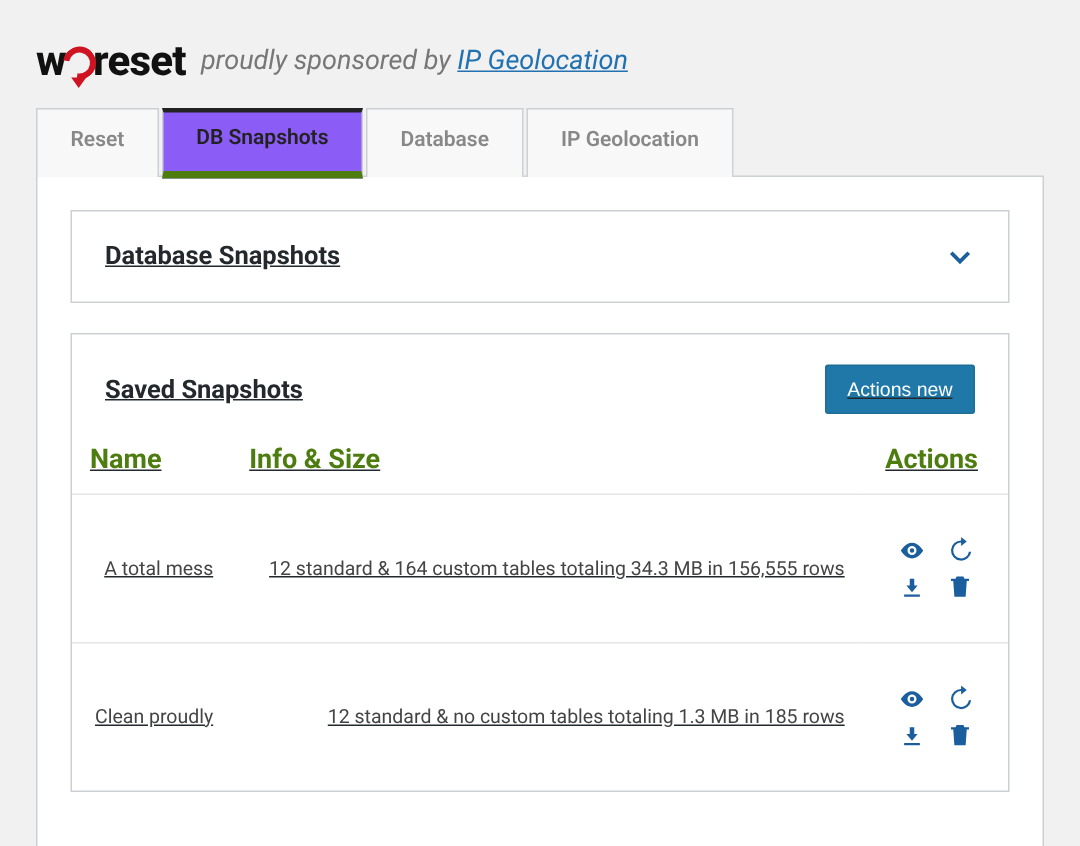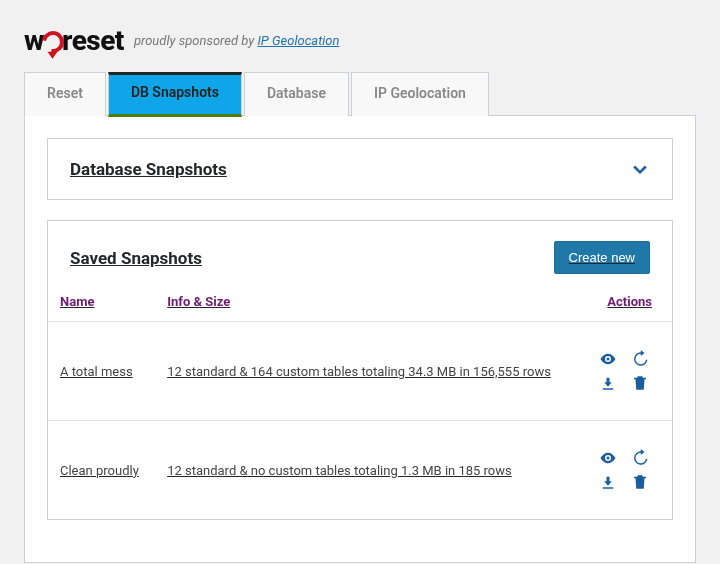--- a/index.html
+++ b/index.html
@@ -45,21 +45,21 @@
     content: "";
     position: absolute;
     width: 0; height: 0;
     border-left: 5px solid transparent;
     border-right: 5px solid transparent;
     border-top: 7px solid #cf1322;
     top: 14px; left: -6px;
     transform: rotate(35deg);
   }
   .sponsor {
-    font-size: 13px;
+    font-size: 18px;
     color: #777;
     font-style: italic;
   }
   .sponsor a {
     color: #2271b1;
     text-decoration: underline;
   }
   
   .tabs {
     display: flex;
@@ -72,26 +72,26 @@
     border: 1px solid #ccd0d4;
     border-bottom: none;
     color: #888;
     font-size: 14px;
     font-weight: 600;
     cursor: pointer;
     position: relative;
     top: 1px;
   }
   .tab.active {
-    background: #0ea5e9;
+    background: #8b5cf6;
     color: #222;
     border-top: 3px solid #222;
     padding-top: 9px;
     margin-bottom: -1px;
-    border-bottom: 3px solid #4d7c0f;
+    border-bottom: 5px solid #4d7c0f;
   }
   
   .panel-area {
     background: #fff;
     border: 1px solid #ccd0d4;
     border-top: none;
     padding: 22px;
     text-decoration: underline;
   }
   .card {
@@ -129,30 +129,31 @@
     border-radius: 2px;
   }
   table.snaps {
     width: 100%;
     border-collapse: collapse;
     font-size: 13px;
   }
   table.snaps th {
     text-align: left;
     font-weight: 700;
-    color: #701a75;
+    color: #4d7c0f;
     padding: 10px 12px 12px 12px;
-    font-size: 13px;
+    font-size: 18px;
   }
   table.snaps th.actions-h { text-align: right; padding-right: 20px; }
   table.snaps td {
     padding: 28px 12px;
     border-top: 1px solid #e5e5e5;
     vertical-align: middle;
     color: #444;
+    text-align: right;
   }
   table.snaps td.name { white-space: nowrap; }
   .actions-cell {
     text-align: right;
     padding-right: 20px !important;
     white-space: nowrap;
   }
   .action-grid {
     display: inline-grid;
     grid-template-columns: 24px 24px;
@@ -200,21 +201,21 @@
           <svg viewBox="0 0 24 24">
               <polyline points="5 9 12 16 19 9"></polyline>
             </svg>
         </span>
       </div>
     </div>
 
     <div class="card saved">
       <div class="card-header">
         <h3>Saved Snapshots</h3>
-        <button class="btn-primary">Create new</button>
+        <button class="btn-primary">Actions new</button>
       </div>
 
       <table class="snaps">
         <thead>
           <tr>
             <th>Name</th>
             <th>Info &amp; Size</th>
             <th class="actions-h">Actions</th>
           </tr>
         </thead>

